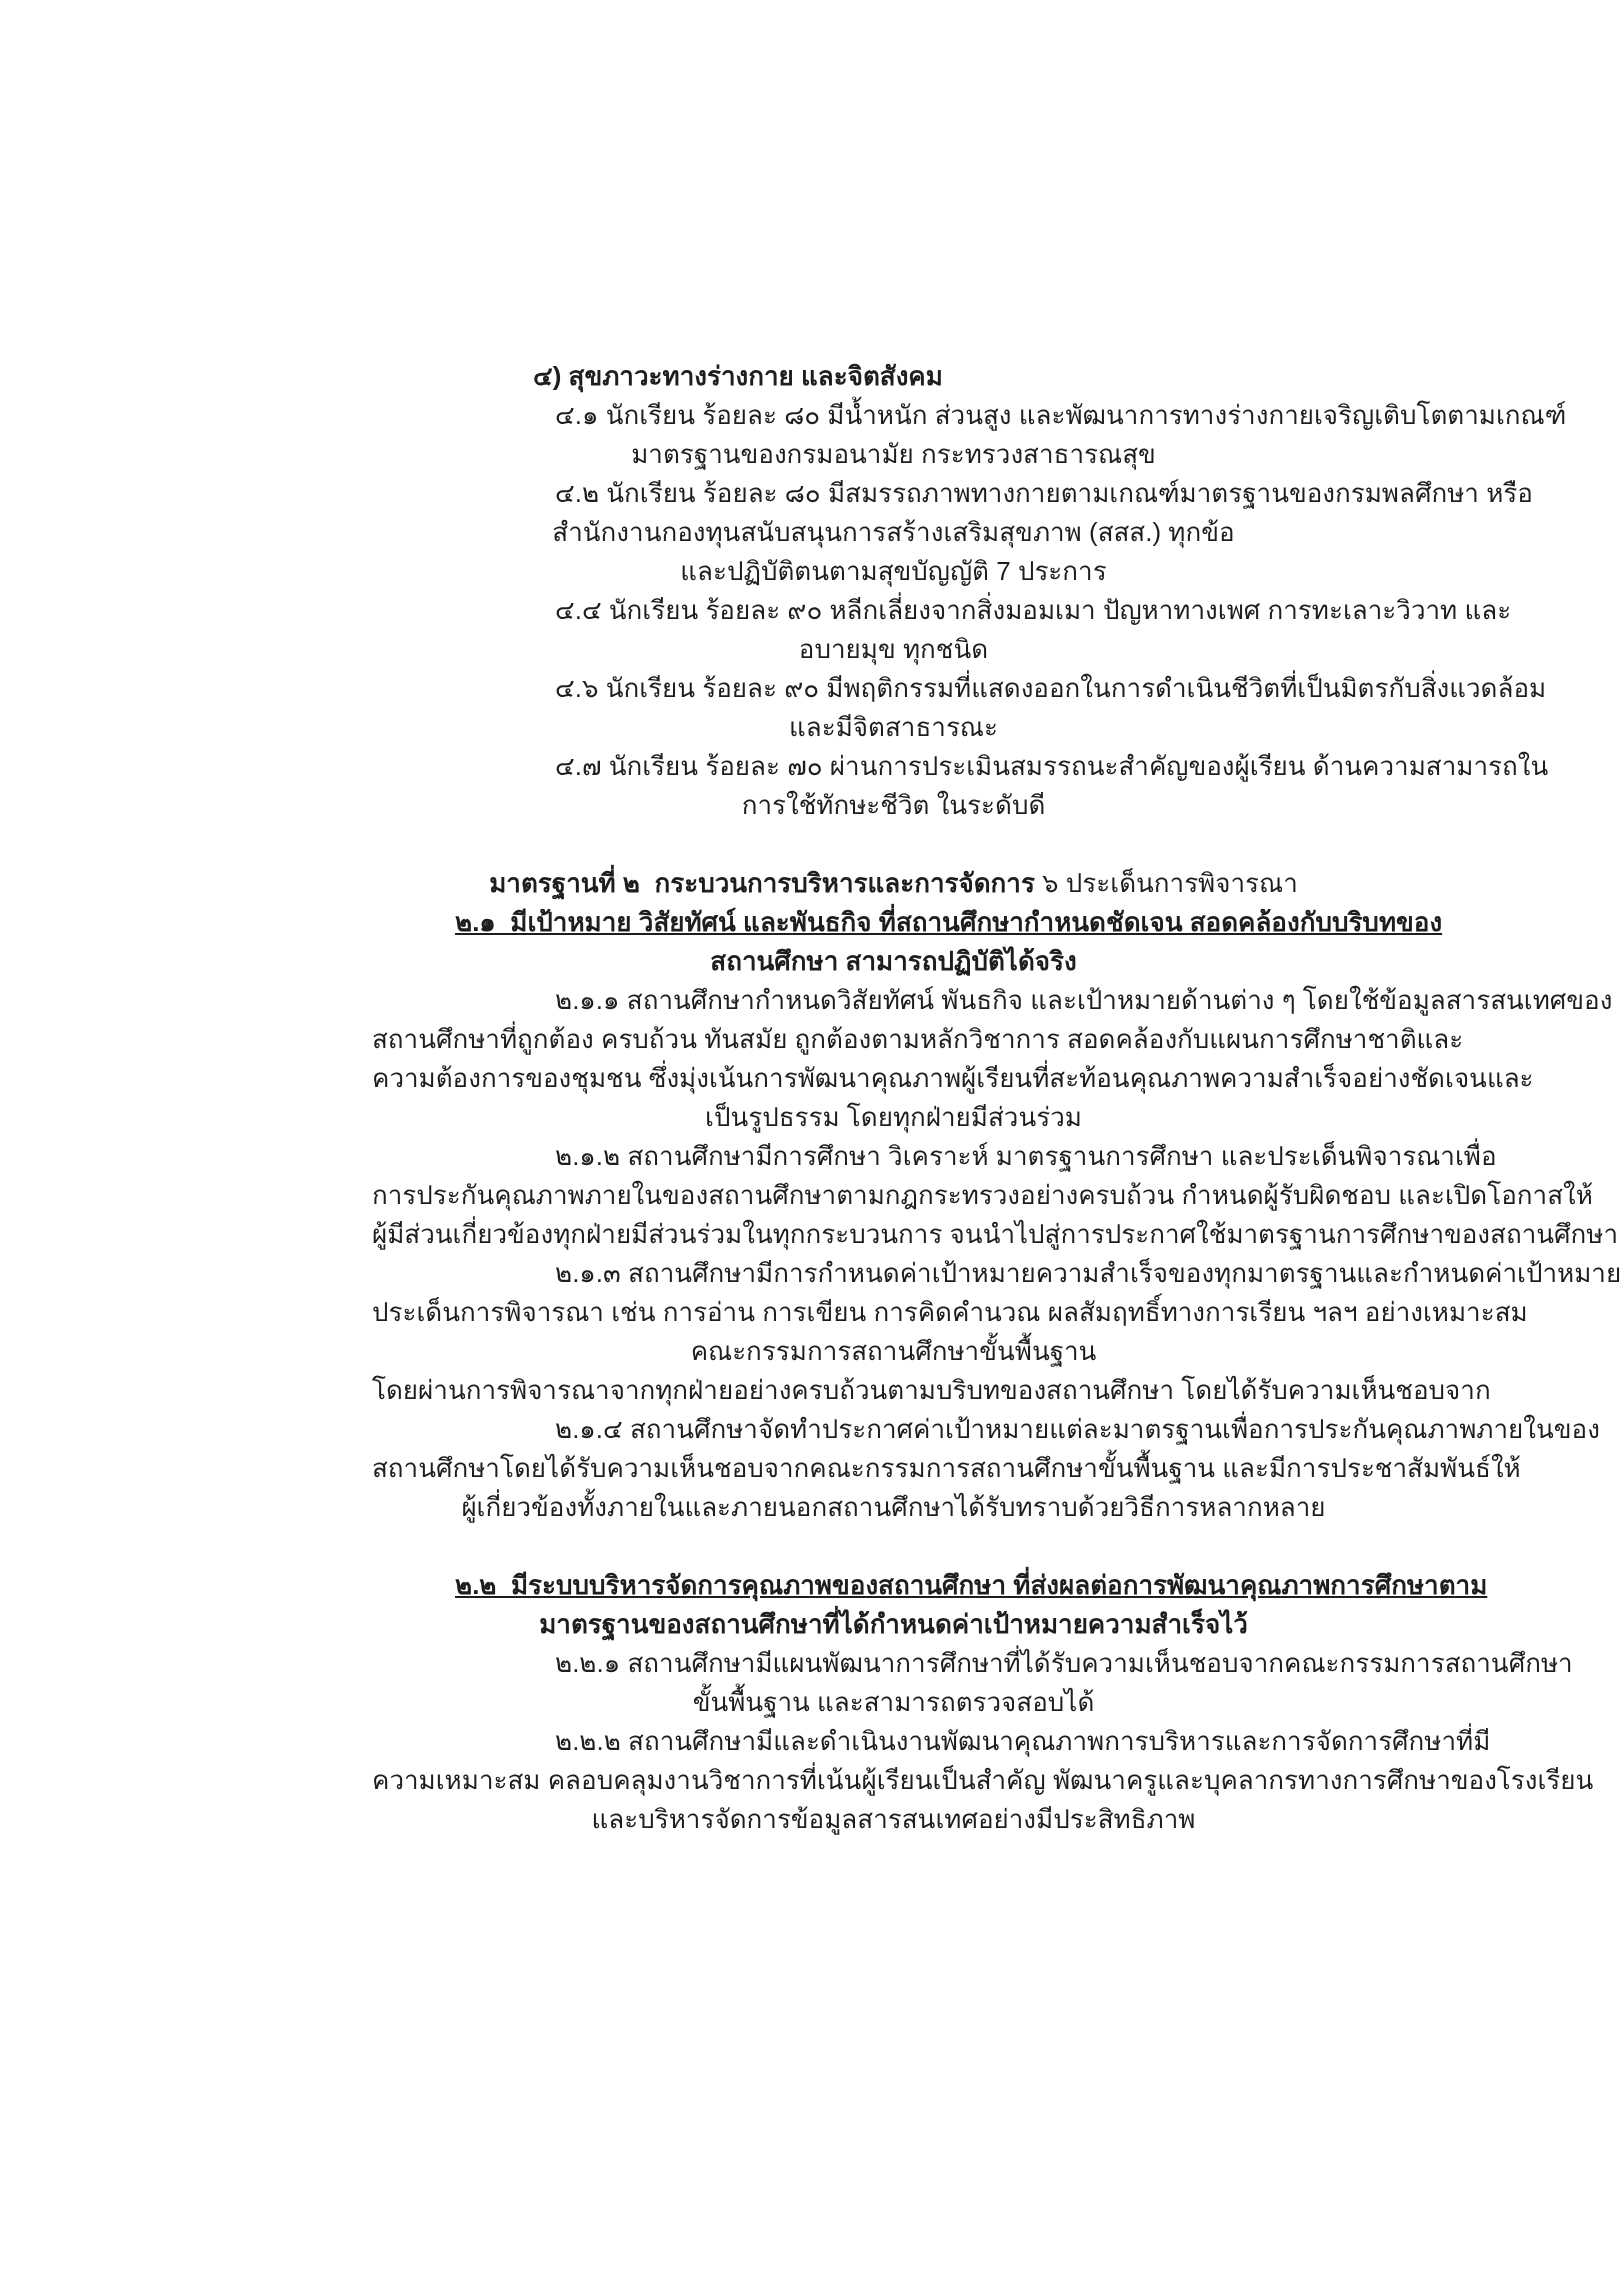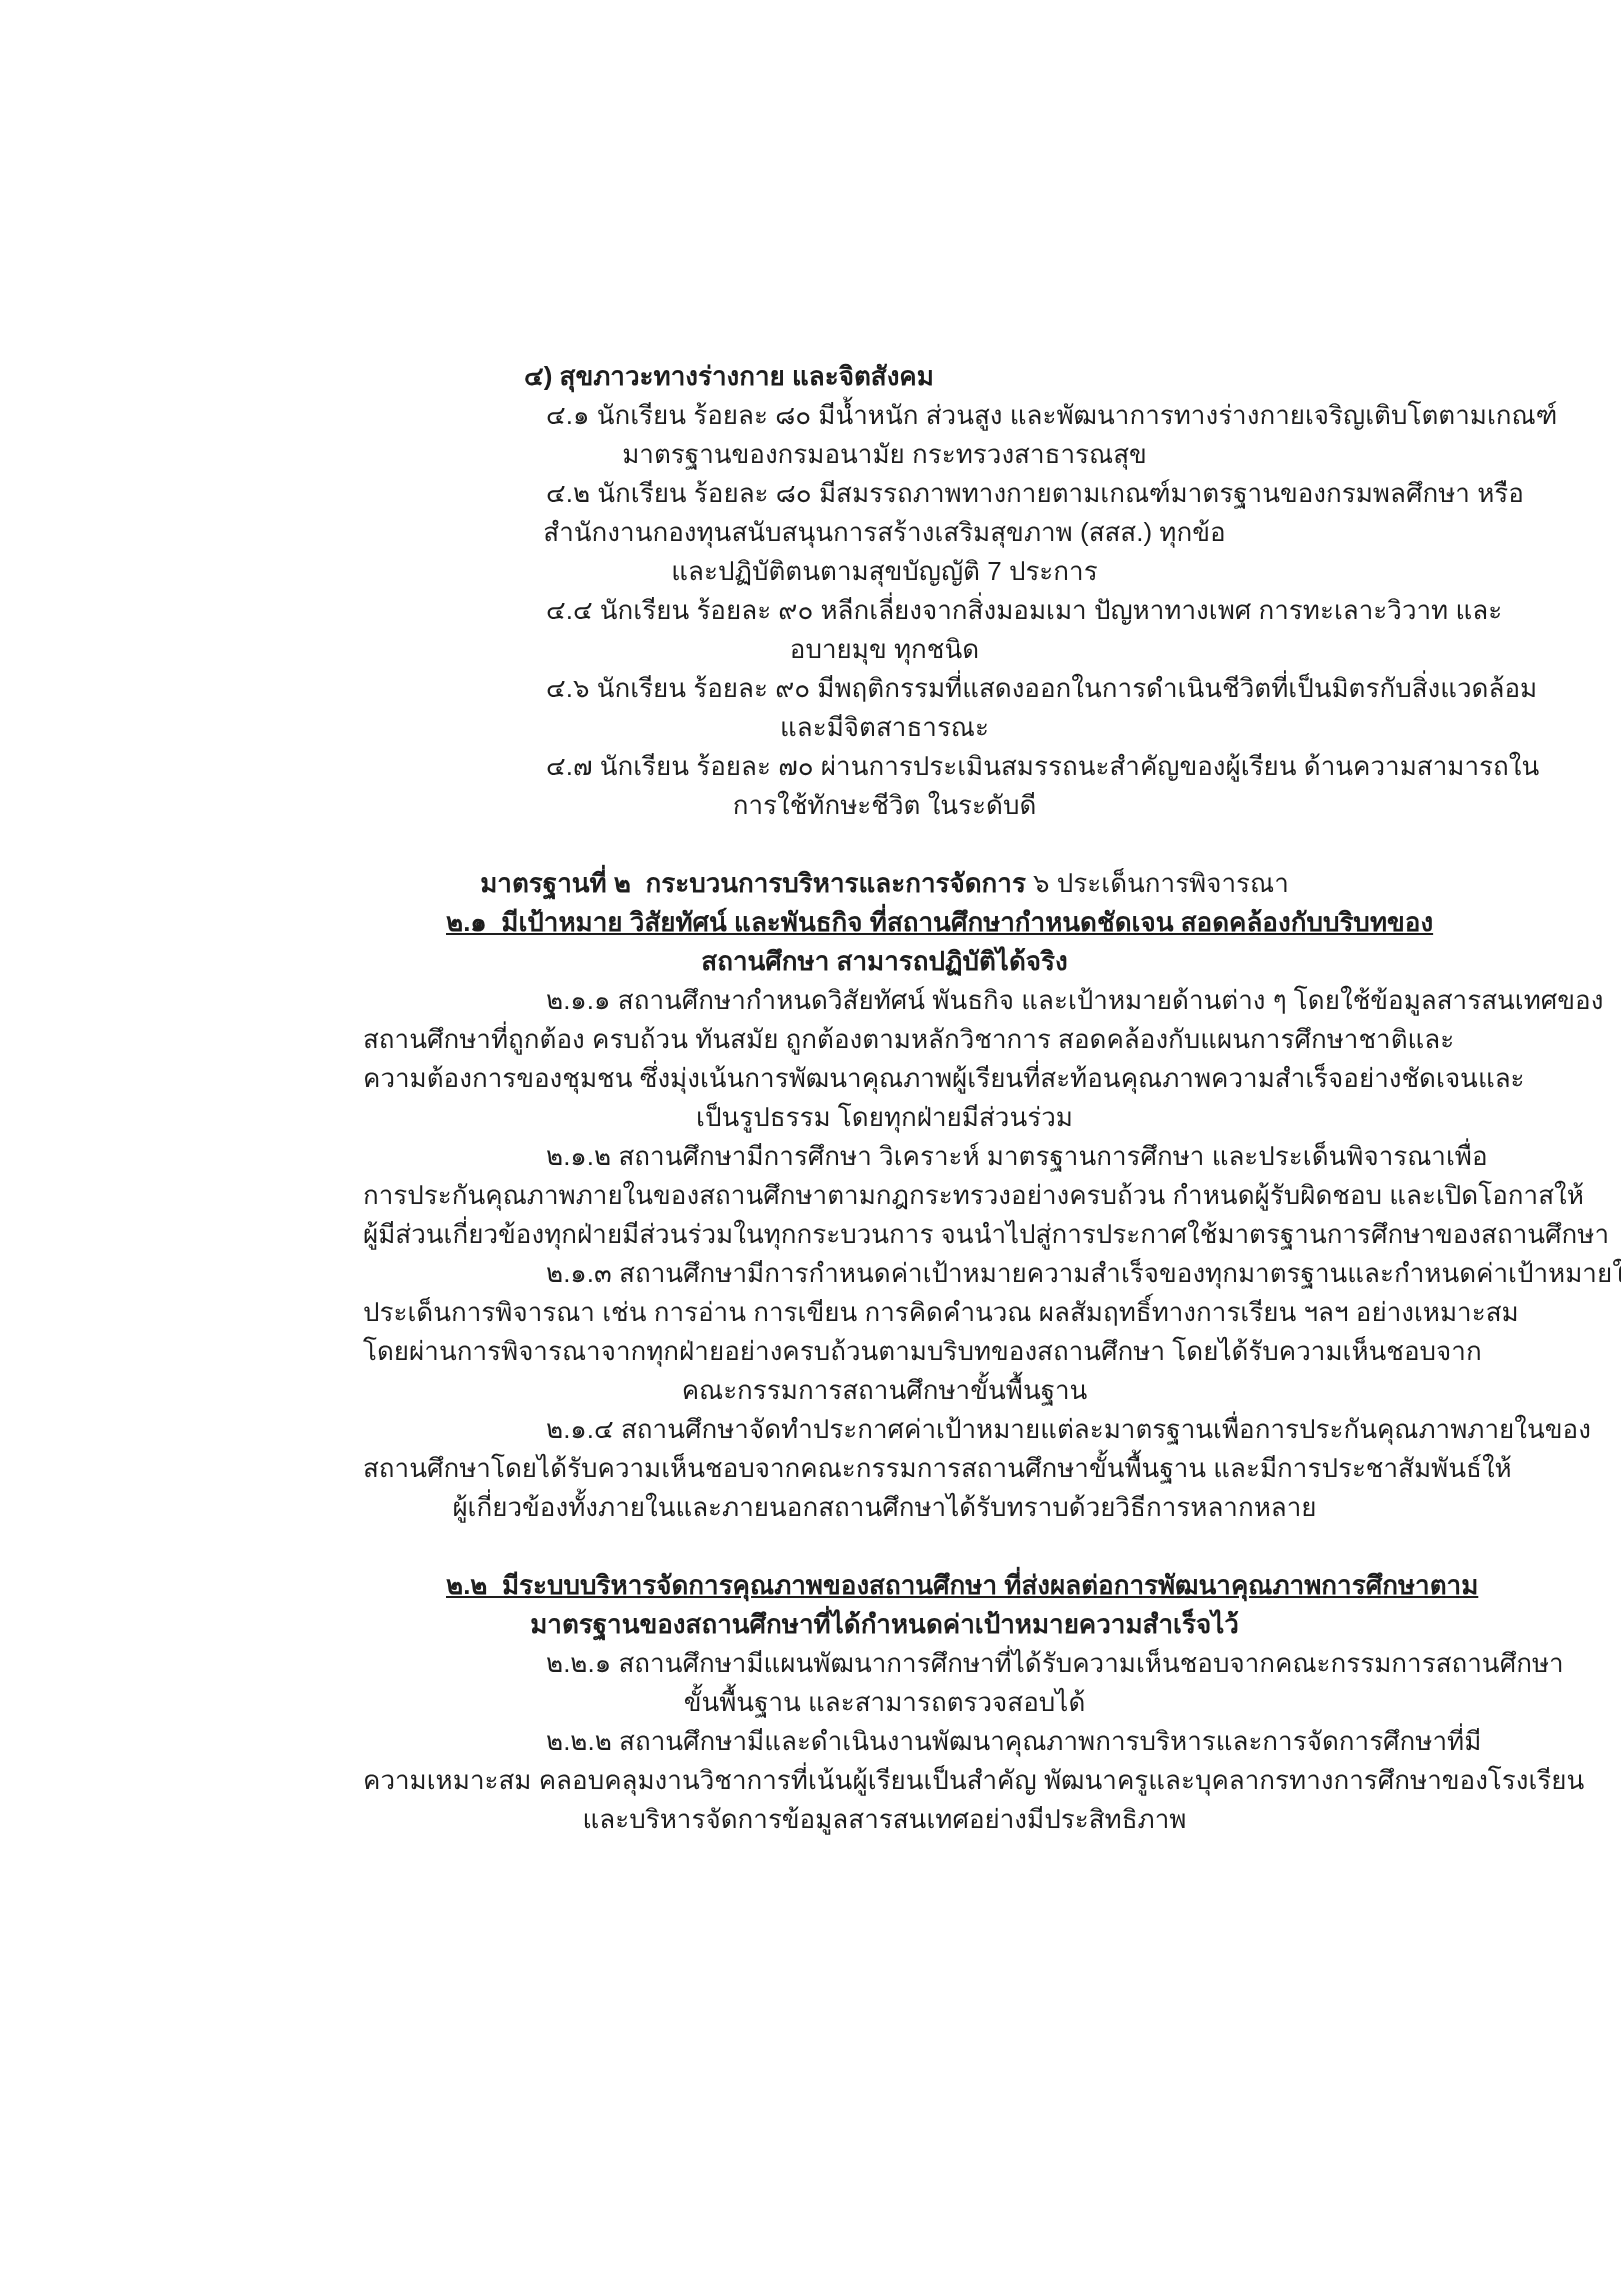--- a/index.html
+++ b/index.html
@@ -10,21 +10,21 @@
   .page {
     position: relative;
     width: 1621px;
     height: 2293px;
     background: #ffffff;
     overflow: hidden;
     font-family: "Liberation Sans", sans-serif;
   }
   .content {
     position: absolute;
-    left: 363px;
+    left: 372px;
     top: 357px;
     width: 1043px;
   }
   .line {
     height: 39px;
     line-height: 39px;
     font-size: 26px;
     color: #1e1e1e;
     white-space: pre;      
     overflow: visible;
@@ -59,22 +59,22 @@
       <div class="line indent-none"><span class="b">สถานศึกษา สามารถปฏิบัติได้จริง</span></div>
       <div class="line indent-item"><span>๒.๑.๑ สถานศึกษากำหนดวิสัยทัศน์ พันธกิจ และเป้าหมายด้านต่าง ๆ โดยใช้ข้อมูลสารสนเทศของ</span></div>
       <div class="line indent-none"><span>สถานศึกษาที่ถูกต้อง ครบถ้วน ทันสมัย ถูกต้องตามหลักวิชาการ สอดคล้องกับแผนการศึกษาชาติและ</span></div>
       <div class="line indent-none"><span>ความต้องการของชุมชน ซึ่งมุ่งเน้นการพัฒนาคุณภาพผู้เรียนที่สะท้อนคุณภาพความสำเร็จอย่างชัดเจนและ</span></div>
       <div class="line indent-none"><span>เป็นรูปธรรม โดยทุกฝ่ายมีส่วนร่วม</span></div>
       <div class="line indent-item"><span>๒.๑.๒ สถานศึกษามีการศึกษา วิเคราะห์ มาตรฐานการศึกษา และประเด็นพิจารณาเพื่อ</span></div>
       <div class="line indent-none"><span>การประกันคุณภาพภายในของสถานศึกษาตามกฎกระทรวงอย่างครบถ้วน กำหนดผู้รับผิดชอบ และเปิดโอกาสให้</span></div>
       <div class="line indent-none"><span>ผู้มีส่วนเกี่ยวข้องทุกฝ่ายมีส่วนร่วมในทุกกระบวนการ จนนำไปสู่การประกาศใช้มาตรฐานการศึกษาของสถานศึกษา</span></div>
       <div class="line indent-item"><span>๒.๑.๓ สถานศึกษามีการกำหนดค่าเป้าหมายความสำเร็จของทุกมาตรฐานและกำหนดค่าเป้าหมายใน</span></div>
       <div class="line indent-none"><span>ประเด็นการพิจารณา เช่น การอ่าน การเขียน การคิดคำนวณ ผลสัมฤทธิ์ทางการเรียน ฯลฯ อย่างเหมาะสม</span></div>
+      <div class="line indent-none"><span>คณะกรรมการสถานศึกษาขั้นพื้นฐาน</span></div>
       <div class="line indent-none"><span>โดยผ่านการพิจารณาจากทุกฝ่ายอย่างครบถ้วนตามบริบทของสถานศึกษา โดยได้รับความเห็นชอบจาก</span></div>
-      <div class="line indent-none"><span>คณะกรรมการสถานศึกษาขั้นพื้นฐาน</span></div>
       <div class="line indent-item"><span>๒.๑.๔ สถานศึกษาจัดทำประกาศค่าเป้าหมายแต่ละมาตรฐานเพื่อการประกันคุณภาพภายในของ</span></div>
       <div class="line indent-none"><span>สถานศึกษาโดยได้รับความเห็นชอบจากคณะกรรมการสถานศึกษาขั้นพื้นฐาน และมีการประชาสัมพันธ์ให้</span></div>
       <div class="line indent-none"><span>ผู้เกี่ยวข้องทั้งภายในและภายนอกสถานศึกษาได้รับทราบด้วยวิธีการหลากหลาย</span></div>
       <div class="line blank"></div>
       <div class="line indent-section"><span class="b">๒.๒  มีระบบบริหารจัดการคุณภาพของสถานศึกษา ที่ส่งผลต่อการพัฒนาคุณภาพการศึกษาตาม</span></div>
       <div class="line indent-none"><span class="b">มาตรฐานของสถานศึกษาที่ได้กำหนดค่าเป้าหมายความสำเร็จไว้</span></div>
       <div class="line indent-item"><span>๒.๒.๑ สถานศึกษามีแผนพัฒนาการศึกษาที่ได้รับความเห็นชอบจากคณะกรรมการสถานศึกษา</span></div>
       <div class="line indent-none"><span>ขั้นพื้นฐาน และสามารถตรวจสอบได้</span></div>
       <div class="line indent-item"><span>๒.๒.๒ สถานศึกษามีและดำเนินงานพัฒนาคุณภาพการบริหารและการจัดการศึกษาที่มี</span></div>
       <div class="line indent-none"><span>ความเหมาะสม คลอบคลุมงานวิชาการที่เน้นผู้เรียนเป็นสำคัญ พัฒนาครูและบุคลากรทางการศึกษาของโรงเรียน</span></div>

